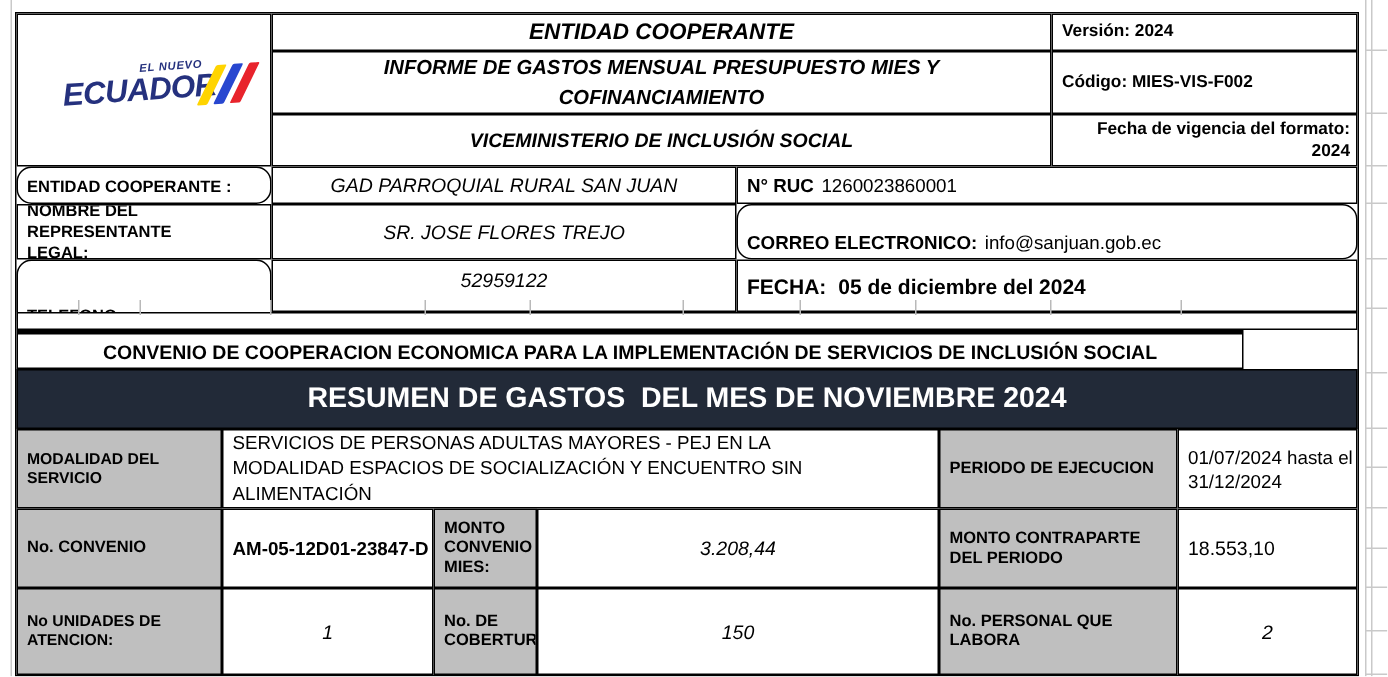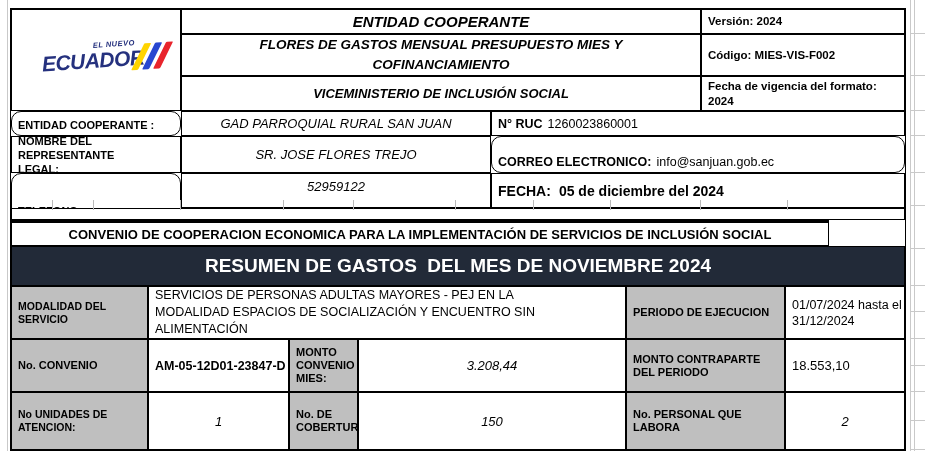--- a/index.html
+++ b/index.html
@@ -65,33 +65,33 @@
             <i class="s2"></i>
             <i class="s3"></i>
           </div>
       </div>
     </div>
 
     <div class="cell ctr h-title" style="left:170px;top:0;width:520px;height:25px;">
       <span>ENTIDAD COOPERANTE</span>
     </div>
     <div class="cell ctr h-sub" style="left:170px;top:25px;width:520px;height:42px;">
-      <span>FLORES DE GASTOS MENSUAL PRESUPUESTO MIES Y COFINANCIAMIENTO</span>
+      <span>INFORME DE GASTOS MENSUAL PRESUPUESTO MIES Y COFINANCIAMIENTO</span>
     </div>
     <div class="cell ctr h-dept" style="left:170px;top:67px;width:520px;height:35px;">
       <span>VICEMINISTERIO DE INCLUSIÓN SOCIAL</span>
     </div>
 
     <div class="cell pl h-meta" style="left:690px;top:0;width:204px;height:25px;">
       <span>Versión: 2024</span>
     </div>
     <div class="cell pl h-meta" style="left:690px;top:25px;width:204px;height:42px;">
       <span>Código: MIES-VIS-F002</span>
     </div>
-    <div class="cell pl h-meta" style="left:690px;top:67px;width:204px;height:35px;">
+    <div class="cell pl h-meta" style="left:690px;top:67px;width:204px;height:35px;text-align:right;">
       <span>Fecha de vigencia del formato: 2024</span>
     </div>
 
     <div class="cell pl pb bottom lbl" style="left:0;top:102px;width:170px;height:25px;">
       <span>ENTIDAD COOPERANTE :</span>
     </div>
     <div class="cell ctr val13" style="left:170px;top:102px;width:310px;height:25px;">
       <span>GAD PARROQUIAL RURAL SAN JUAN</span>
     </div>
     <div class="cell pl val12" style="left:480px;top:102px;width:414px;height:25px;">

